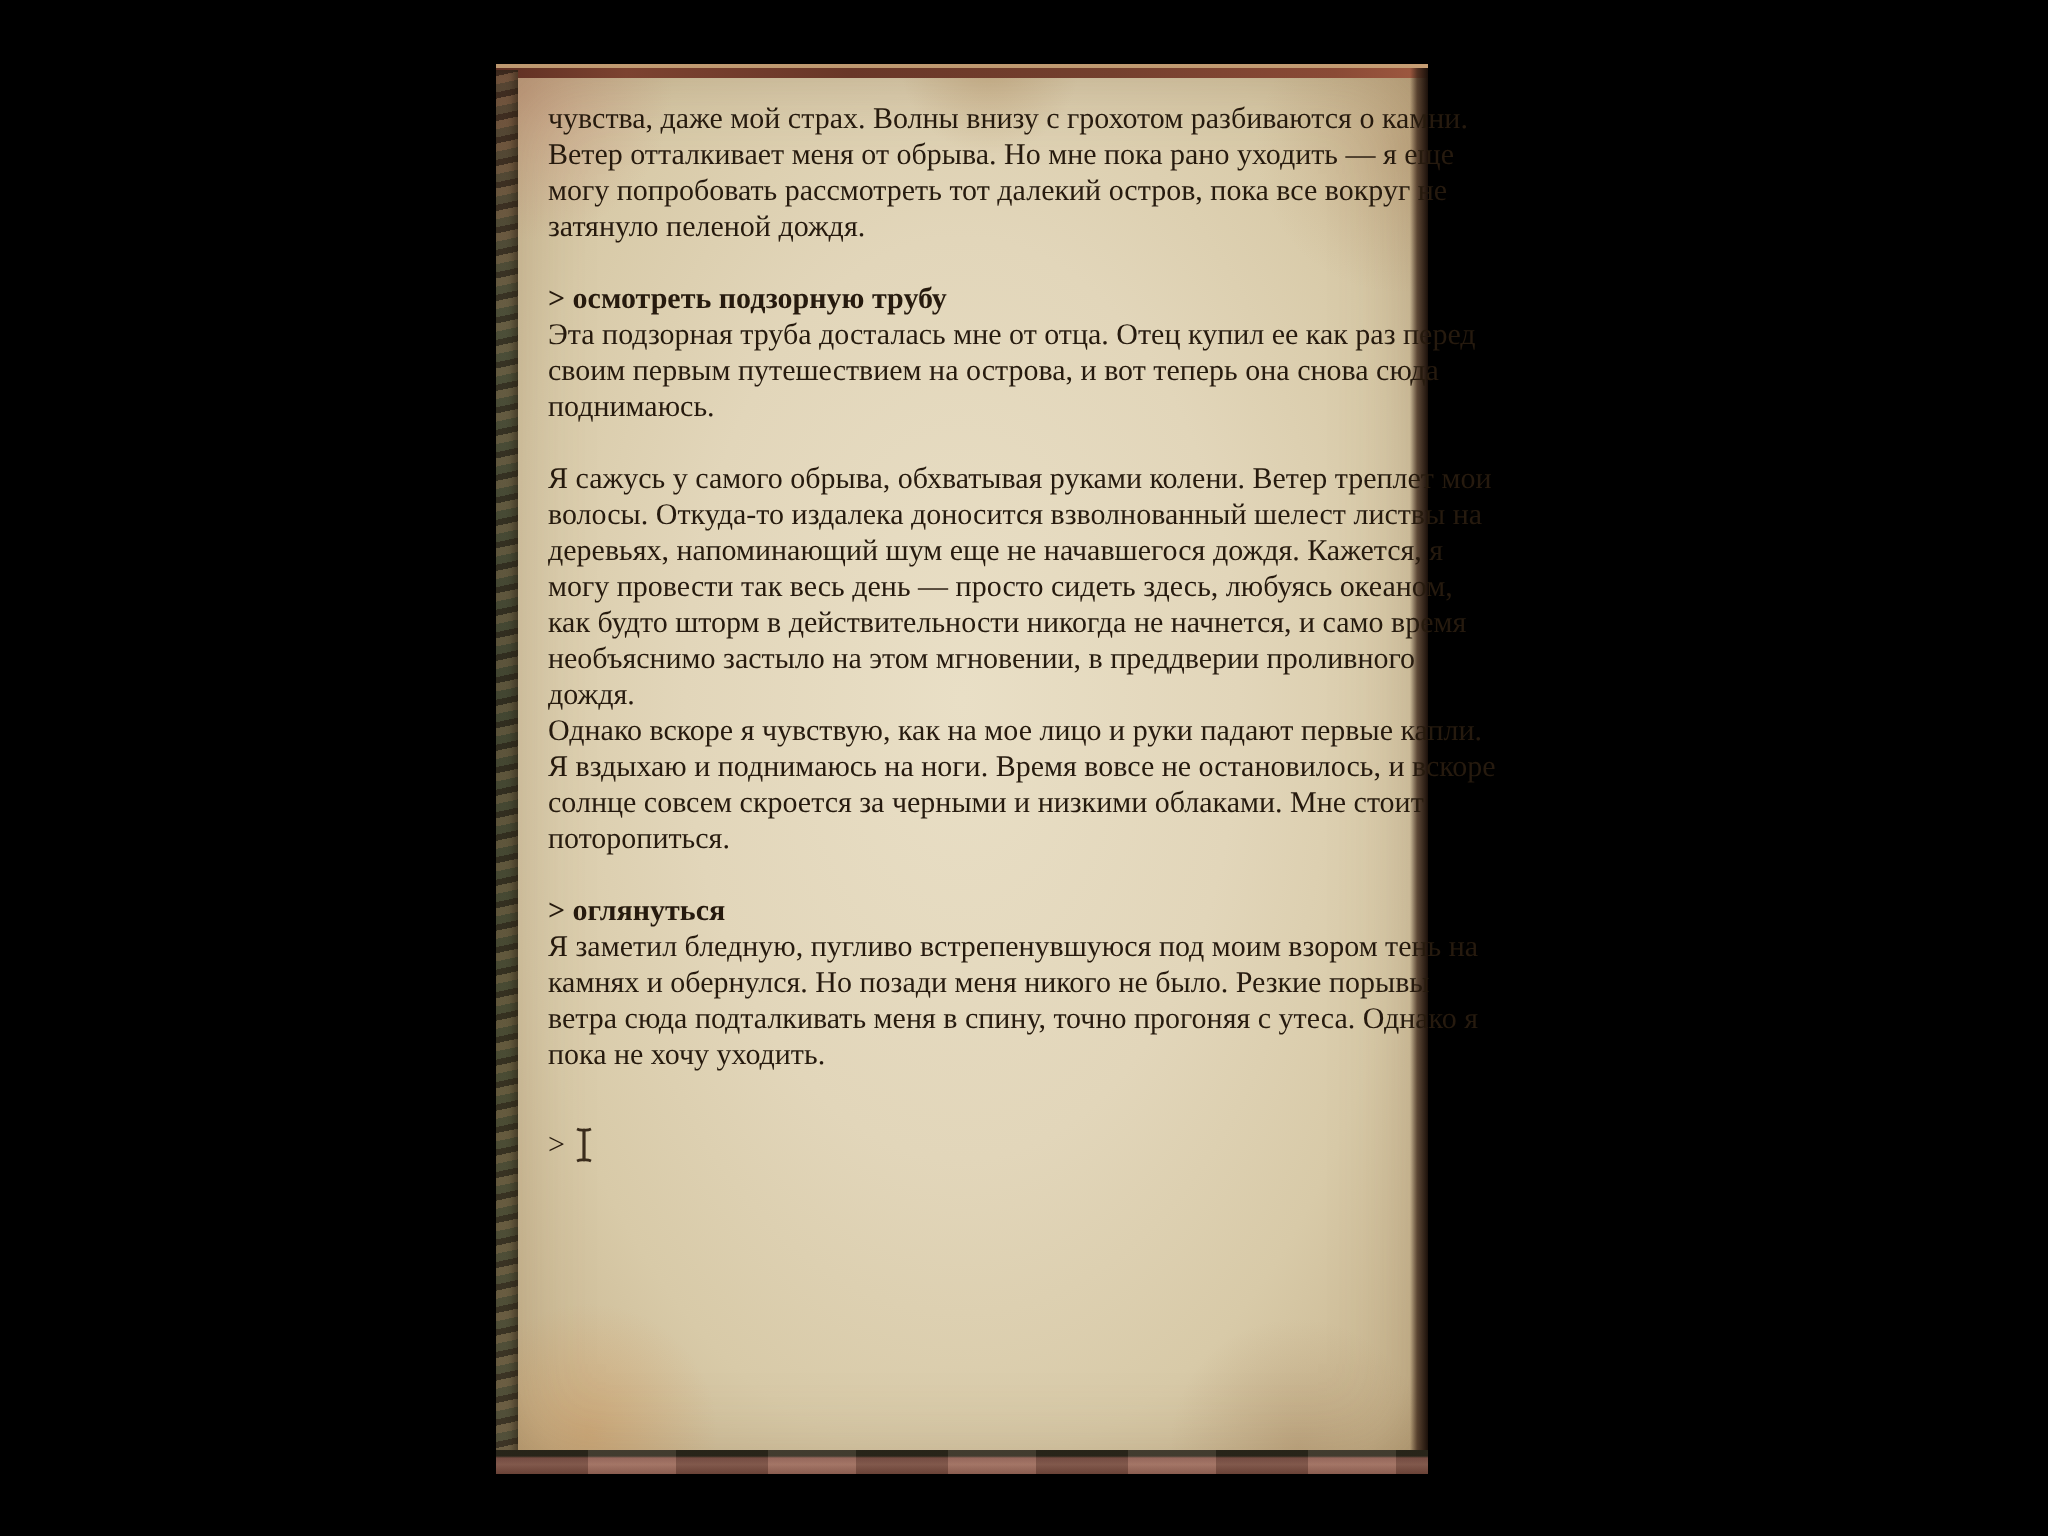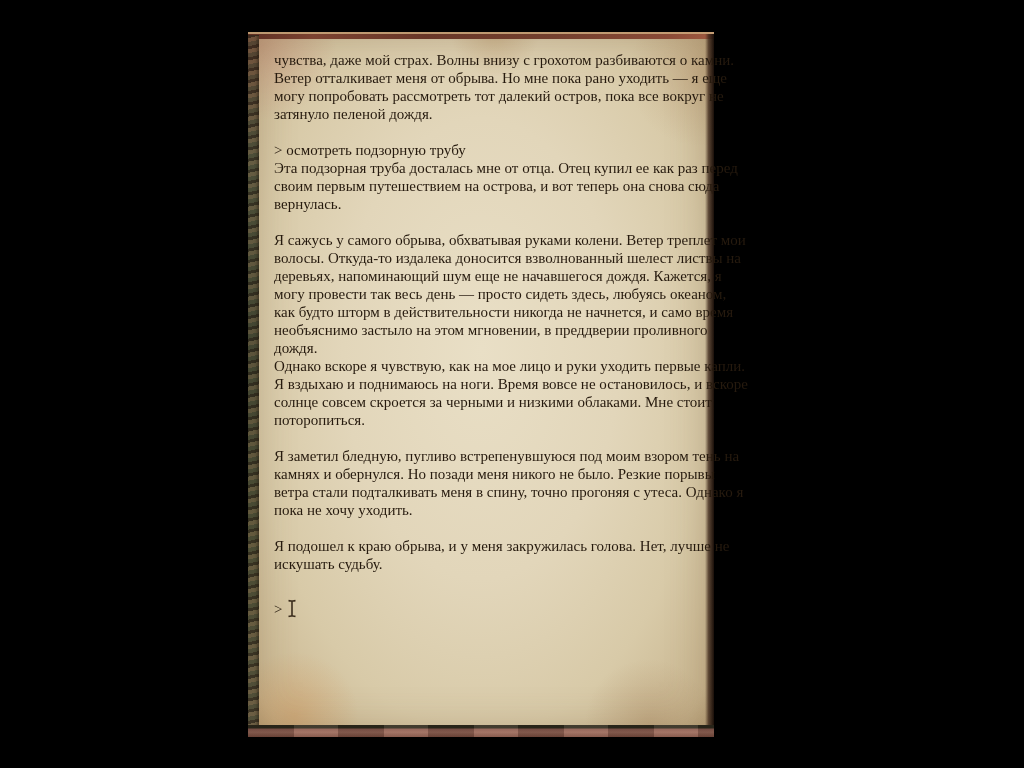--- a/index.html
+++ b/index.html
@@ -58,21 +58,21 @@
     position: absolute;
     left: 26px; top: 19px;
     width: 476px;
     color: #261a0e;
     font-family: "Liberation Serif", "DejaVu Serif", serif;
     font-size: 15px;
     line-height: 18px;
   }
   .para { margin: 0; }
   .entry { margin-top: 18px; }
-  .command { margin: 0; font-weight: normal; }
+  .command { margin: 0; font-weight: bold; }
   .prompt-line {
     margin-top: 26px;
     display: flex;
     align-items: center;
   }
   .prompt-symbol { display: inline-block; }
   .ibeam {
     display: inline-block;
     margin-left: 5px;
     width: 10px; height: 19px;
@@ -89,34 +89,34 @@
     <div class="edge edge-left"></div>
     <div class="edge edge-right"></div>
     <div class="edge edge-bottom"></div>
 
     <div class="content">
 
       <p class="para">чувства, даже мой страх. Волны внизу с грохотом разбиваются о камни. Ветер отталкивает меня от обрыва. Но мне пока рано уходить — я еще могу попробовать рассмотреть тот далекий остров, пока все вокруг не затянуло пеленой дождя.</p>
 
       <div class="entry">
         <p class="command">&gt; осмотреть подзорную трубу</p>
-        <p class="para">Эта подзорная труба досталась мне от отца. Отец купил ее как раз перед своим первым путешествием на острова, и вот теперь она снова сюда вернулась.</p>
+        <p class="para">Эта подзорная труба досталась мне от отца. Отец купил ее как раз перед своим первым путешествием на острова, и вот теперь она снова сюда поднимаюсь.</p>
       </div>
 
       <div class="entry">
         <p class="para">Я сажусь у самого обрыва, обхватывая руками колени. Ветер треплет мои волосы. Откуда-то издалека доносится взволнованный шелест листвы на деревьях, напоминающий шум еще не начавшегося дождя. Кажется, я могу провести так весь день — просто сидеть здесь, любуясь океаном, как будто шторм в действительности никогда не начнется, и само время необъяснимо застыло на этом мгновении, в преддверии проливного дождя.</p>
-        <p class="para">Однако вскоре я чувствую, как на мое лицо и руки уходить первые капли. Я вздыхаю и поднимаюсь на ноги. Время вовсе не остановилось, и вскоре солнце совсем скроется за черными и низкими облаками. Мне стоит поторопиться.</p>
+        <p class="para">Однако вскоре я чувствую, как на мое лицо и руки падают первые капли. Я вздыхаю и поднимаюсь на ноги. Время вовсе не остановилось, и вскоре солнце совсем скроется за черными и низкими облаками. Мне стоит поторопиться.</p>
       </div>
 
       <div class="entry">
-        <p class="para">Я заметил бледную, пугливо встрепенувшуюся под моим взором тень на камнях и обернулся. Но позади меня никого не было. Резкие порывы ветра стали подталкивать меня в спину, точно прогоняя с утеса. Однако я пока не хочу уходить.</p>
+        <p class="command">&gt; оглянуться</p>
+        <p class="para">Я заметил бледную, пугливо встрепенувшуюся под моим взором тень на камнях и обернулся. Но позади меня никого не было. Резкие порывы ветра сюда подталкивать меня в спину, точно прогоняя с утеса. Однако я пока не хочу уходить.</p>
       </div>
 
       <div class="entry">
-        <p class="para">Я подошел к краю обрыва, и у меня закружилась голова. Нет, лучше не искушать судьбу.</p>
       </div>
 
       <div class="prompt-line">
         <span class="prompt-symbol">&gt;</span>
         <span class="ibeam">
           <svg width="10" height="19" viewBox="0 0 10 19" xmlns="http://www.w3.org/2000/svg">
             <path d="M1.5 1.5 C3 2.2 4 2 5 2 C6 2 7 2.2 8.5 1.5" stroke="#3a2c1c" stroke-width="1.4" fill="none"></path>
             <path d="M5 2 L5 17" stroke="#3a2c1c" stroke-width="1.6" fill="none"></path>
             <path d="M1.5 17.5 C3 16.8 4 17 5 17 C6 17 7 16.8 8.5 17.5" stroke="#3a2c1c" stroke-width="1.4" fill="none"></path>
           </svg>

